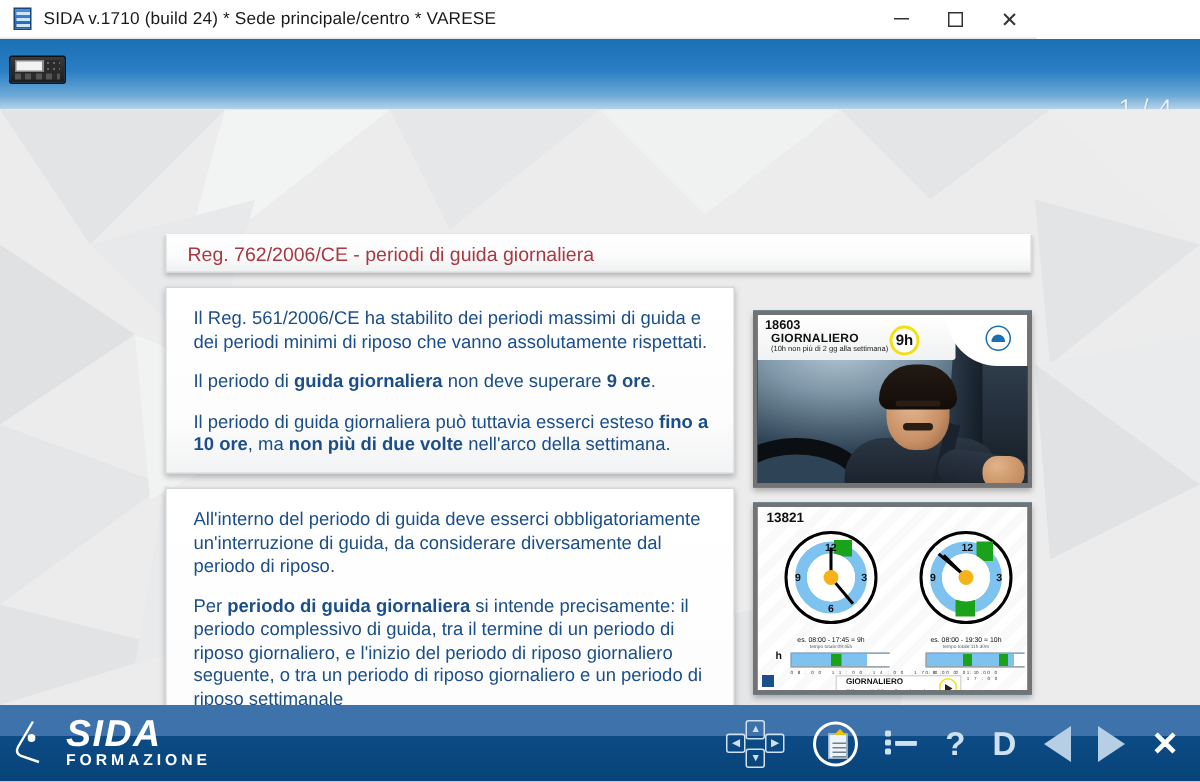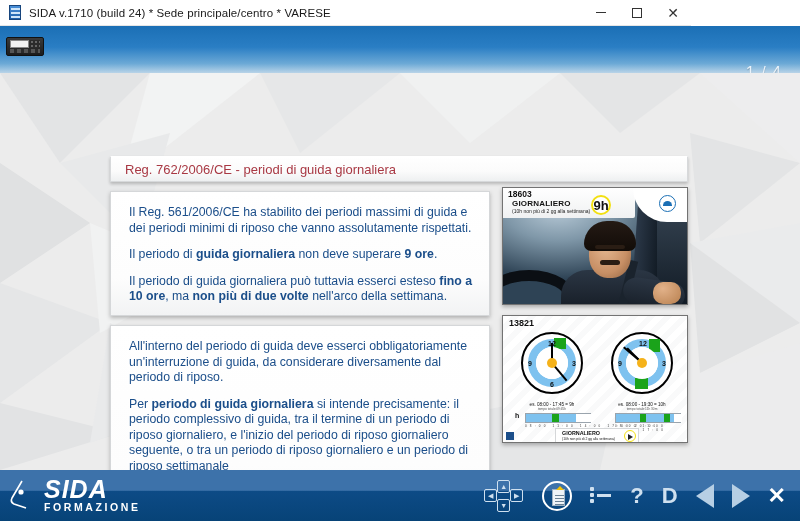--- a/index.html
+++ b/index.html
@@ -111,23 +111,24 @@
   .ptext {
     color:#1b4e8a; font-size:12.3px; line-height:15.5px; margin-bottom:11px;
   }
   .ptext:last-child { margin-bottom:0; }
   .ptext b { color:#1b4e8a; font-weight:bold; }
   .red { color:#9e2a35; font-weight:bold; }
 
   
   .imgcard {
     position:absolute; z-index:3;
-    background:#0369a1; border:1px solid #737373;
+    background:#0369a1; border:3px solid #737373;
     box-shadow:0 2px 4px rgba(0,0,0,.28);
     overflow:hidden;
+    margin-top:20px;
   }
   #img-top { left:502px; top:114px; width:186px; height:118px; }
   #img-bottom { left:502px; top:242px; width:186px; height:128px; }
 
   
   #photo-scene { position:absolute; inset:0; overflow:hidden; background:#0e1b2b; }
   #cab-bg {
     position:absolute; inset:0;
     background:
       radial-gradient(ellipse 120px 70px at 30% 18%, #b9cbd8 0%, #7f97a8 45%, #2e4355 100%),
@@ -189,21 +190,21 @@
     background: linear-gradient(180deg,#ffffff,#f0f1f2);
     border-bottom-right-radius:2px; z-index:5;
   }
   #photo-label-num { position:absolute; left:5px; top:1px; font-size:8.5px; font-weight:bold; color:#111; }
   #photo-label-main { position:absolute; left:9px; top:11px; font-size:8px; font-weight:bold; color:#111; letter-spacing:.2px;}
   #photo-label-sub { position:absolute; left:9px; top:20px; font-size:5px; color:#222; white-space:nowrap;}
   #photo-badge {
     position:absolute; left:88px; top:7px; width:20px; height:20px; border-radius:50%;
     border:2px solid #f2e012; background:#ffffff; z-index:6;
     display:flex; align-items:center; justify-content:center;
-    font-size:13px; font-weight:bold; color:#111;
+    font-size:10px; font-weight:bold; color:#111;
   }
   #photo-corner {
     position:absolute; right:0; top:0; width:54px; height:34px;
     background:#ffffff; border-bottom-left-radius:34px; z-index:5;
   }
   #photo-corner-icon {
     position:absolute; right:11px; top:7px; width:17px; height:17px; border-radius:50%;
     border:1.6px solid #1b6fb5; z-index:6;
     display:flex; align-items:center; justify-content:center;
   }

